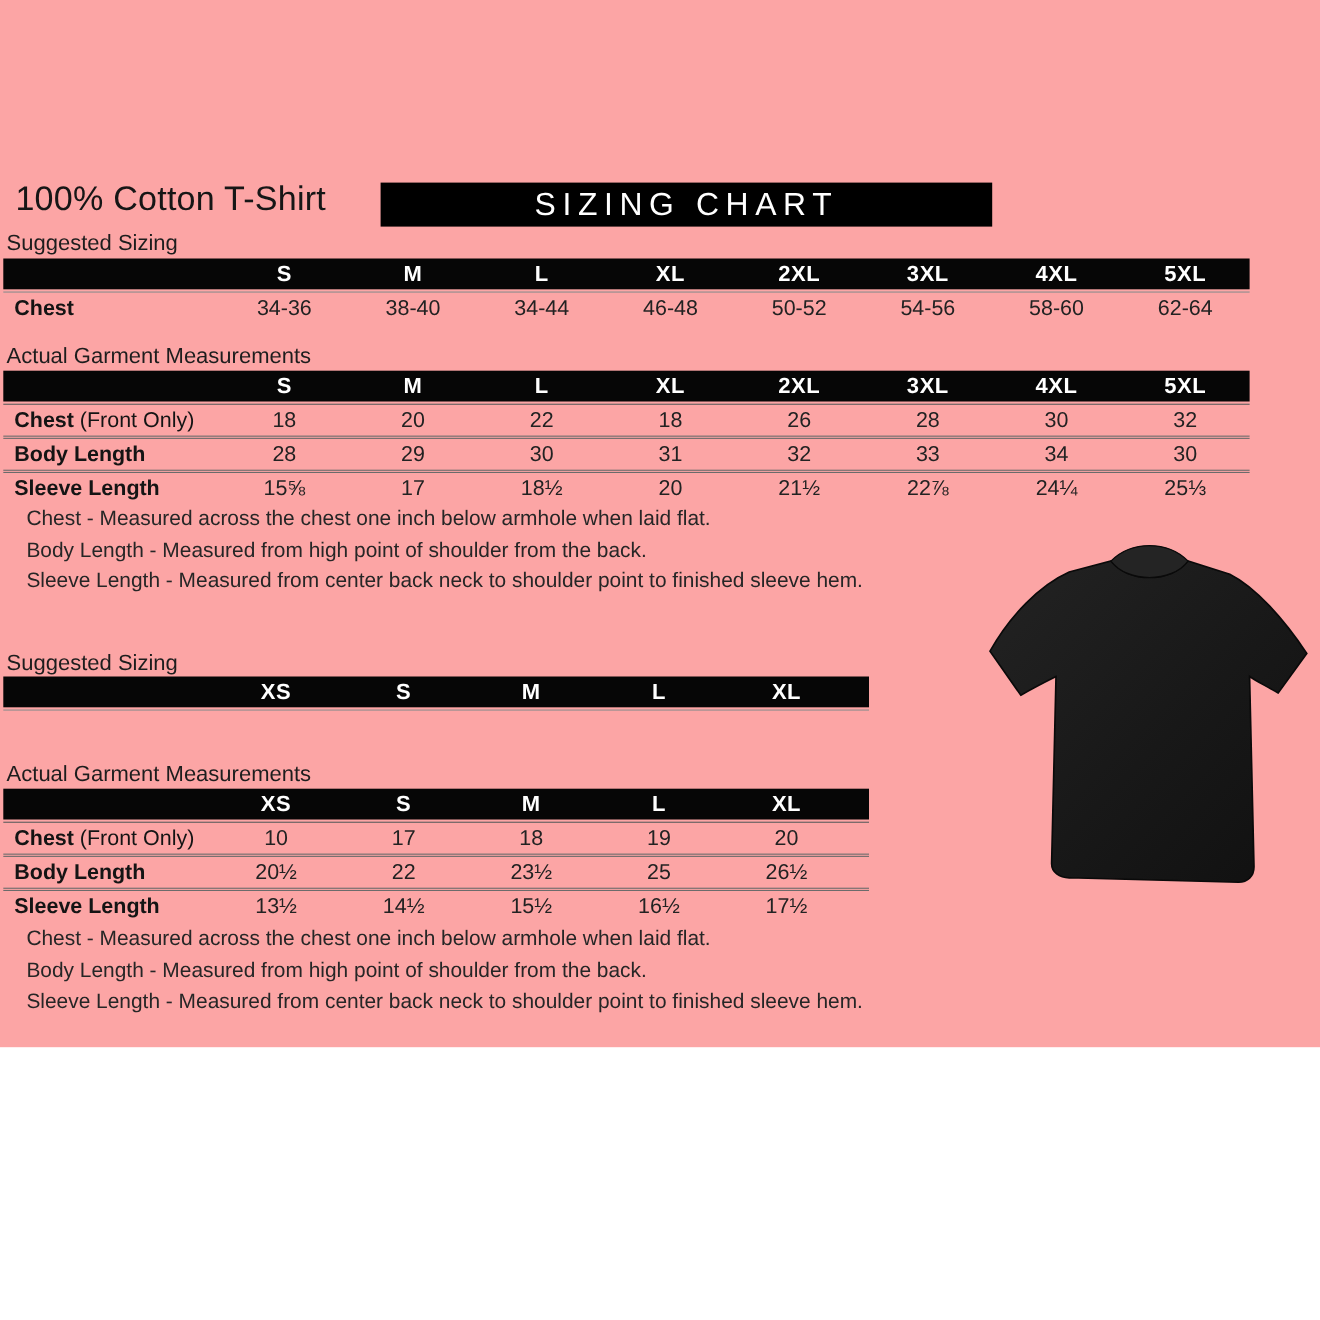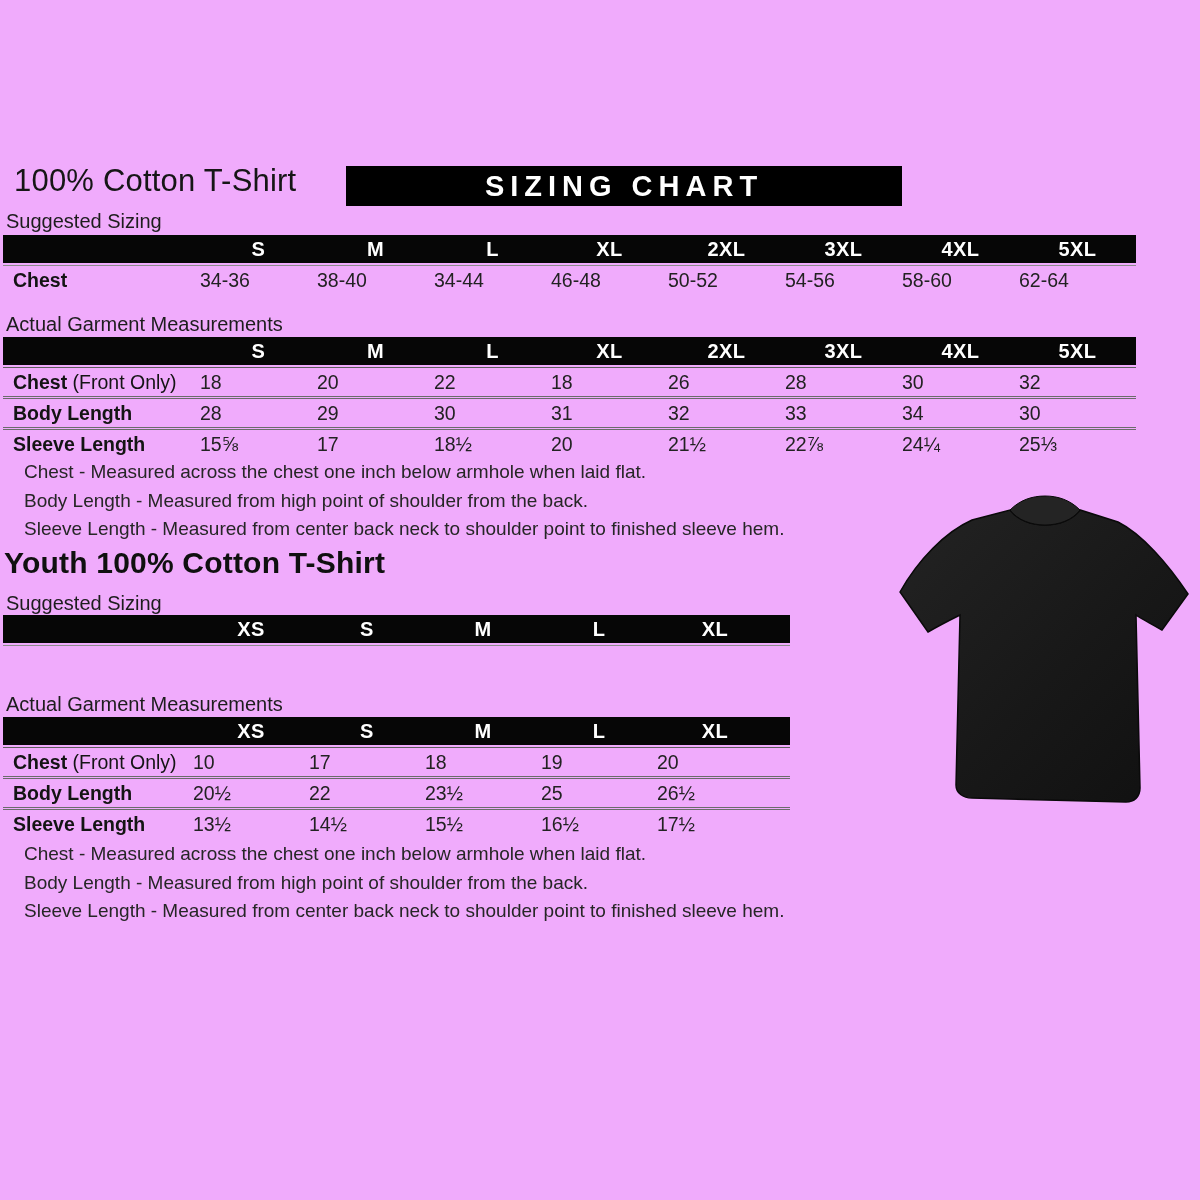--- a/index.html
+++ b/index.html
@@ -1,48 +1,48 @@
 <!DOCTYPE html>
 <html><head>
 <meta charset="utf-8">
 <style>
   html,body { margin:0; padding:0; }
   body {
     width:1200px; height:1200px; background:#ffffff;
     font-family:"Liberation Sans", sans-serif;
     color:#1a1a1a;
   }
-  .canvas { position:relative; width:1200px; height:1200px; background:#f0abfc; overflow:hidden; }
+  .canvas { position:relative; width:1200px; height:952px; background:#fca5a5; overflow:hidden; }
 
   .title {
     position:absolute; left:14px; top:163px;
     font-size:31px; font-weight:400; color:#161616; letter-spacing:0.2px;
   }
   .banner {
     position:absolute; left:346px; top:166px; width:556px; height:40px;
     background:#000; color:#fff; text-align:center; line-height:40px;
-    font-size:29px; font-weight:bold; letter-spacing:6px;
+    font-size:29px; font-weight:normal; letter-spacing:6px;
   }
   .section-label { position:absolute; font-size:20px; color:#1d1d1d; }
   .youth-title {
     position:absolute; left:4px; top:546px;
     font-size:30px; font-weight:bold; color:#101010; letter-spacing:0.2px;
   }
 
   .sztable { position:absolute; left:3px; }
   .sztable .thead {
     display:grid; background:#060606; color:#fff; height:28px;
     align-items:center; font-weight:bold; font-size:20px;
   }
   .sztable .thead .cell { text-align:center; letter-spacing:0.5px; }
   .sztable .hline { height:1px; background:#8d8d8d; margin-top:2px; }
   .sztable .trow { display:grid; height:28px; align-items:center; font-size:19.5px; color:#222; }
   .sztable .trow .label { padding-left:10px; color:#141414; white-space:nowrap; }
   .sztable .trow .label b { font-weight:bold; }
-  .sztable .trow .val { text-align:left; }
+  .sztable .trow .val { text-align:center; }
   .mtable .trow + .trow { border-top:3px double #6b6b6b; }
   .mtable .hline { background:#5e5e5e; }
   .ytable .thead { width:787px; }
 
   .notes { position:absolute; left:24px; font-size:19px; line-height:28.5px; color:#262626; }
   .notes .note-line { white-space:nowrap; }
 
   .tshirt-wrap { position:absolute; left:890px; top:472px; width:306px; height:336px; }
 </style>
 </head>
@@ -131,21 +131,20 @@
         <div class="val">25⅓</div>
       </div>
     </div>
 
   <div class="notes" style="top:458px;">
       <div class="note-line">Chest - Measured across the chest one inch below armhole when laid flat.</div>
       <div class="note-line">Body Length - Measured from high point of shoulder from the back.</div>
       <div class="note-line">Sleeve Length - Measured from center back neck to shoulder point to finished sleeve hem.</div>
     </div>
 
-  <div class="youth-title">Youth 100% Cotton T-Shirt</div>
 
   <div class="section-label" style="left:6px; top:592px;">Suggested Sizing</div>
 
   <div class="sztable stable ytable" style="top:615px; --labelw:190px; --colw:116px;">
       <div class="thead" style="grid-template-columns: var(--labelw) repeat(5, var(--colw));">
         <div class="cell"></div>
         <div class="cell">XS</div>
         <div class="cell">S</div>
         <div class="cell">M</div>
         <div class="cell">L</div>

